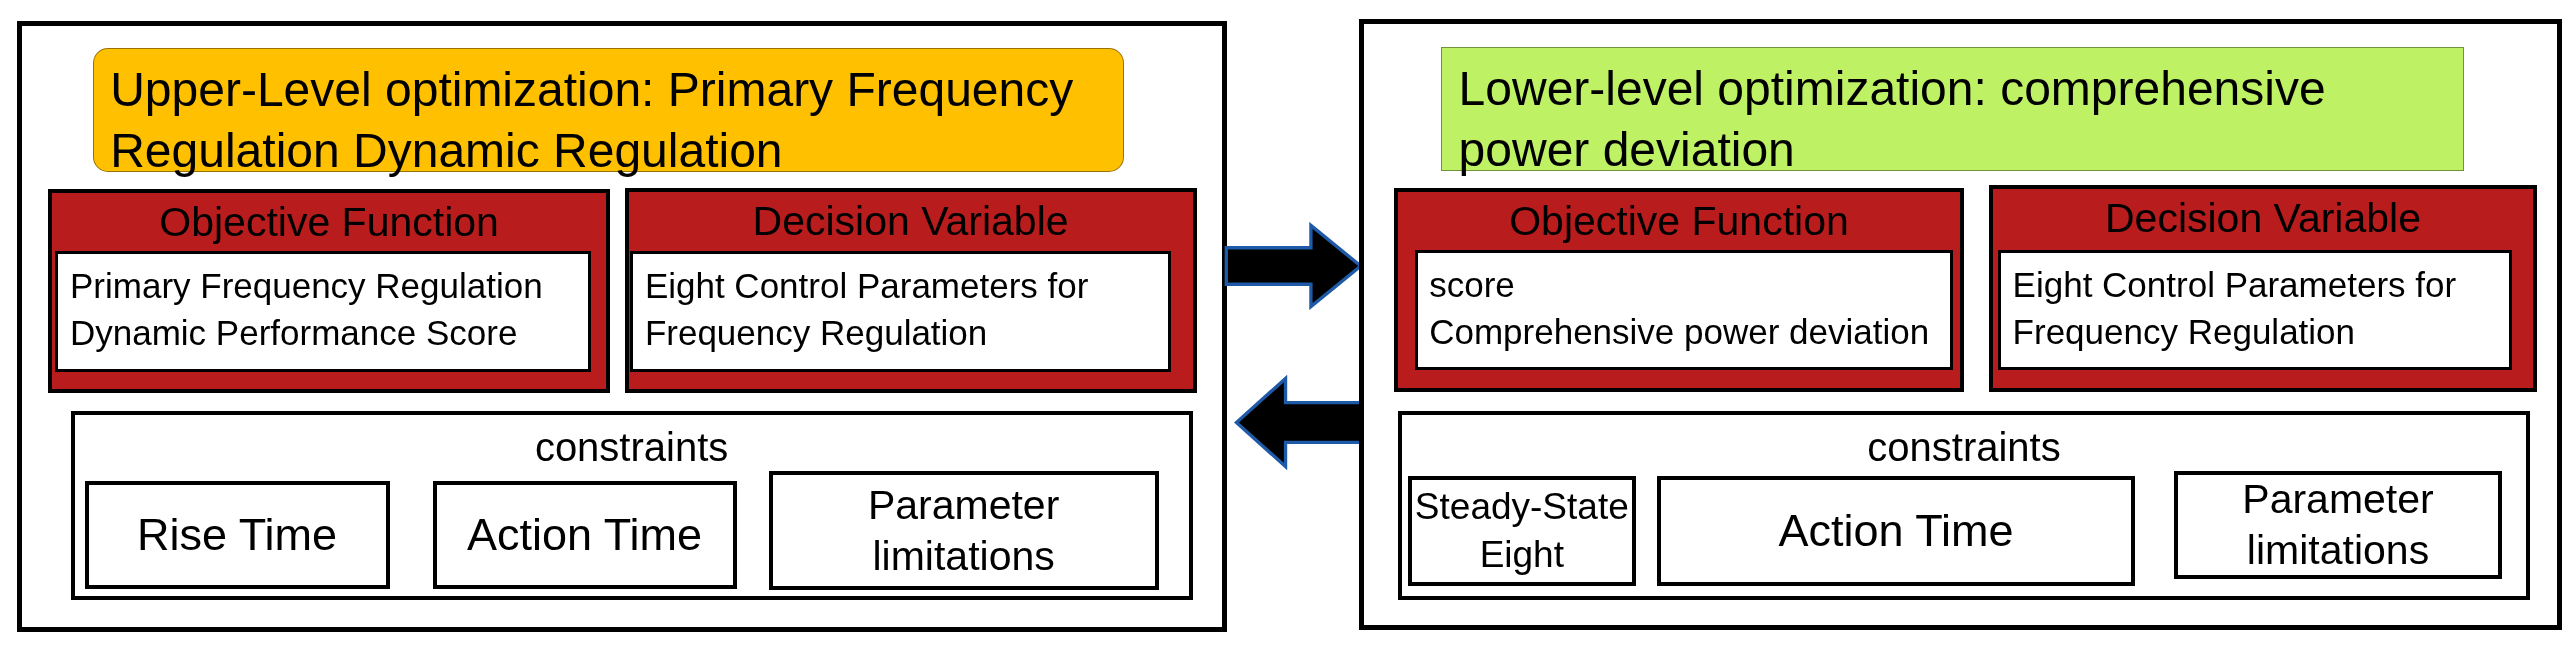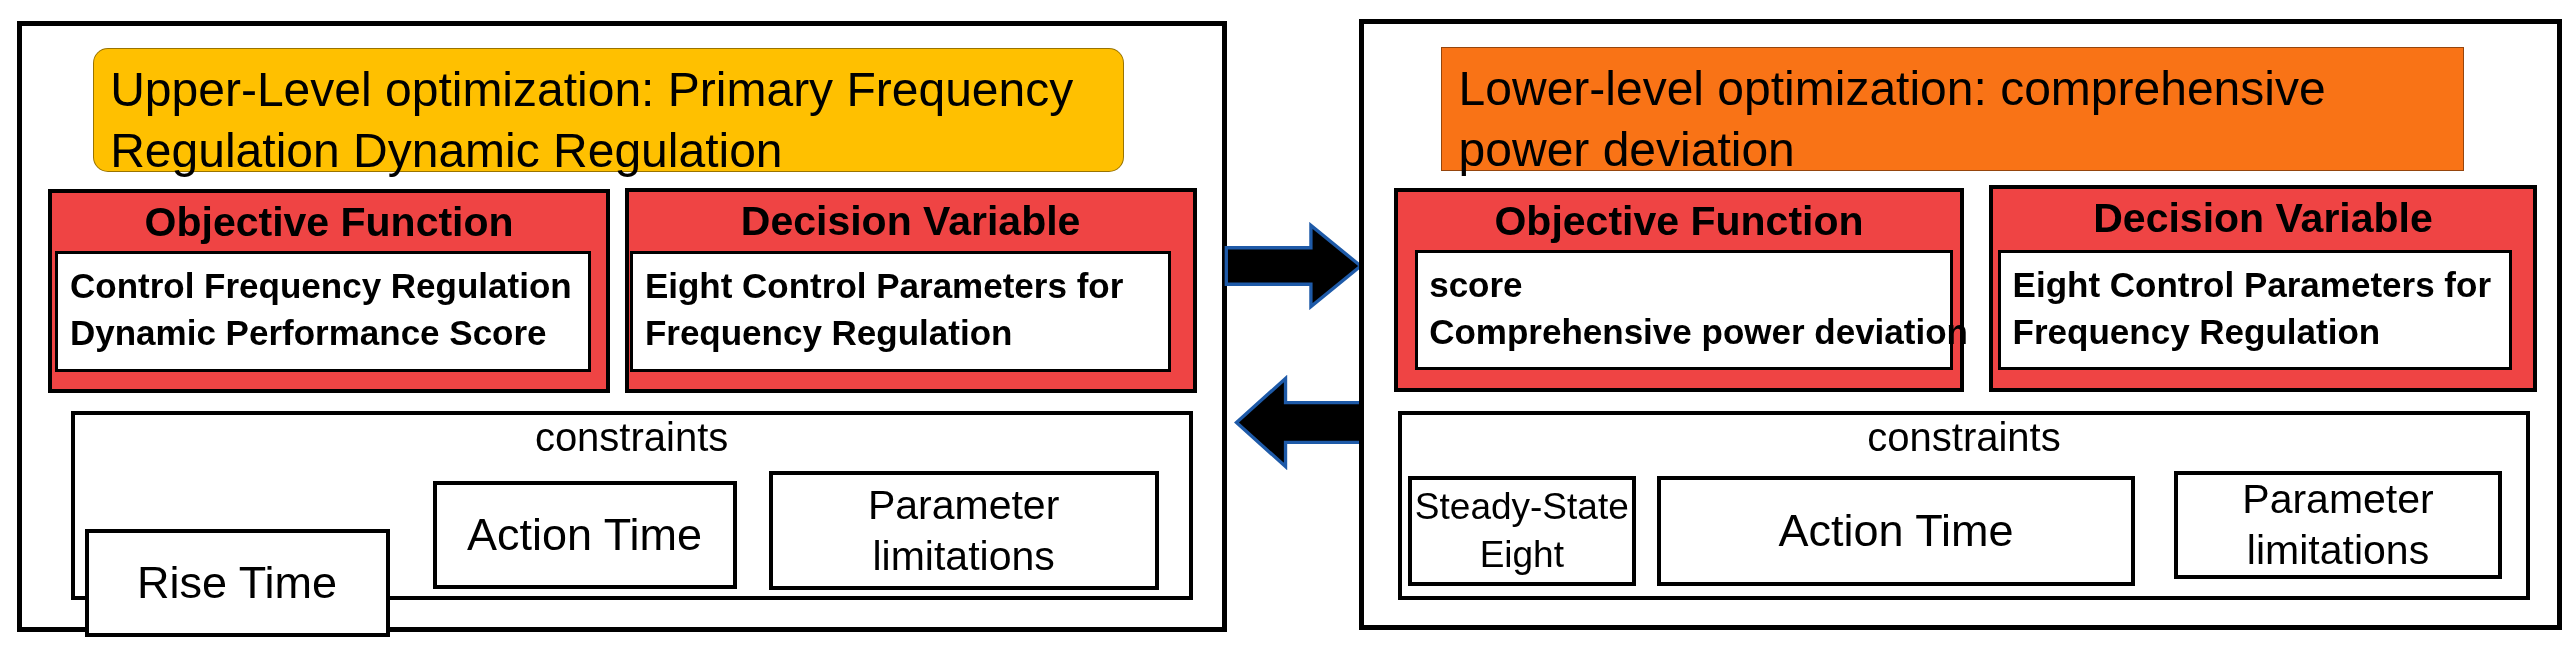--- a/index.html
+++ b/index.html
@@ -10,46 +10,46 @@
   .panel{position:absolute;border:5px solid #000;background:#fff;box-sizing:border-box;}
   #panel-upper{left:16.6px;top:21px;width:1210px;height:611px;}
   #panel-lower{left:1359px;top:19px;width:1203px;height:611px;}
 
   .hdr{position:absolute;box-sizing:border-box;border:1.7px solid rgba(0,0,0,0.4);
        padding:10px 0 0 16.6px;font-size:48px;line-height:61px;}
   #panel-upper .hdr{left:71px;top:21.6px;width:1031px;height:124px;border-radius:15px;}
   #panel-lower .hdr{left:77px;top:23px;width:1023px;height:124px;}
   .hdr-line{white-space:nowrap;}
 
-  .sec{position:absolute;border:4.1px solid #000;box-sizing:border-box;background:#ef4444;font-weight:bold;}
+  .sec{position:absolute;border:4.1px solid #000;box-sizing:border-box;background:#b91c1c;}
   .obj-u{left:26.5px;top:163px;width:562px;height:204px;}
   .dec-u{left:603px;top:162px;width:572px;height:205px;}
   .obj-l{left:30px;top:164px;width:570px;height:204px;}
   .dec-l{left:625px;top:161px;width:548px;height:207px;}
 
   .sec-label{height:58px;display:flex;align-items:center;justify-content:center;
              font-size:41px;}
   .innerbox{position:absolute;border:3.3px solid #000;box-sizing:border-box;background:#fff;
             padding:8.3px 11.6px;font-size:35px;line-height:47px;}
   .obj-u .innerbox{left:3.3px;top:58px;width:536px;height:121px;}
   .dec-u .innerbox{left:1.7px;top:59px;width:541px;height:121px;}
   .obj-l .innerbox{left:16.6px;top:58px;width:538px;height:120px;}
   .dec-l .innerbox{left:5px;top:61px;width:514px;height:120px;}
   .in-line{white-space:nowrap;}
 
   .cons{position:absolute;border:4.1px solid #000;box-sizing:border-box;background:#fff;}
   .cons-u{left:49px;top:385px;width:1122px;height:189px;}
   .cons-l{left:34px;top:387px;width:1132px;height:189px;}
-  .cons-label{text-align:center;margin-top:1px;font-size:40px;line-height:43px;}
+  .cons-label{text-align:center;margin-top:11px;font-size:40px;line-height:43px;}
 
   .item{position:absolute;border:4.1px solid #000;box-sizing:border-box;background:#fff;
         display:flex;flex-direction:column;align-items:center;justify-content:center;
         text-align:center;}
   .item-line{white-space:nowrap;}
-  .item-rise  {left:10px;top:66px;width:305px;height:108px;font-size:45px;margin-top:48px;}
+  .item-rise  {left:10px;top:66px;width:305px;height:108px;font-size:45px;}
   .item-act-u {left:358px;top:66px;width:304px;height:108px;font-size:45px;}
   .item-par-u {left:694px;top:56px;width:390px;height:119px;font-size:41px;line-height:51px;}
   .item-sse   {left:5.8px;top:61px;width:228px;height:110px;font-size:37px;line-height:48px;}
   .item-act-l {left:255px;top:61px;width:478px;height:110px;font-size:45px;}
   .item-par-l {left:772px;top:56px;width:328px;height:108px;font-size:41px;line-height:51px;}
 
   .arrow{position:absolute;}
   #arrow-right{left:1223px;top:222px;}
   #arrow-left{left:1234px;top:375px;}
 </style>
@@ -60,21 +60,21 @@
 
   <section class="panel" id="panel-upper">
     <div class="hdr" style="background: rgb(255, 192, 0);">
       <div class="hdr-line">Upper-Level optimization: Primary Frequency</div>
       <div class="hdr-line">Regulation Dynamic Regulation</div>
     </div>
 
     <div class="sec obj-u">
       <div class="sec-label">Objective Function</div>
       <div class="innerbox">
-        <div class="in-line">Control Frequency Regulation</div>
+        <div class="in-line">Primary Frequency Regulation</div>
         <div class="in-line">Dynamic Performance Score</div>
       </div>
     </div>
 
     <div class="sec dec-u">
       <div class="sec-label">Decision Variable</div>
       <div class="innerbox">
         <div class="in-line">Eight Control Parameters for</div>
         <div class="in-line">Frequency Regulation</div>
       </div>
@@ -96,21 +96,21 @@
   </section>
 
   <svg class="arrow" id="arrow-right" width="141" height="88" viewBox="0 0 170 106">
     <polygon points="4,31 106,31 106,4 166,53 106,102 106,75 4,75" fill="#000000" stroke="#1E5AA8" stroke-width="4"></polygon>
   </svg>
   <svg class="arrow" id="arrow-left" width="133" height="95" viewBox="0 0 160 114">
     <polygon points="158,33 62,33 62,4 3,57 62,110 62,81 158,81" fill="#000000" stroke="#1E5AA8" stroke-width="4"></polygon>
   </svg>
 
   <section class="panel" id="panel-lower">
-    <div class="hdr" style="background: #f97316;">
+    <div class="hdr" style="background: #bef264;">
       <div class="hdr-line">Lower-level optimization: comprehensive</div>
       <div class="hdr-line">power deviation</div>
     </div>
 
     <div class="sec obj-l">
       <div class="sec-label">Objective Function</div>
       <div class="innerbox">
         <div class="in-line">score</div>
         <div class="in-line">Comprehensive power deviation</div>
       </div>

